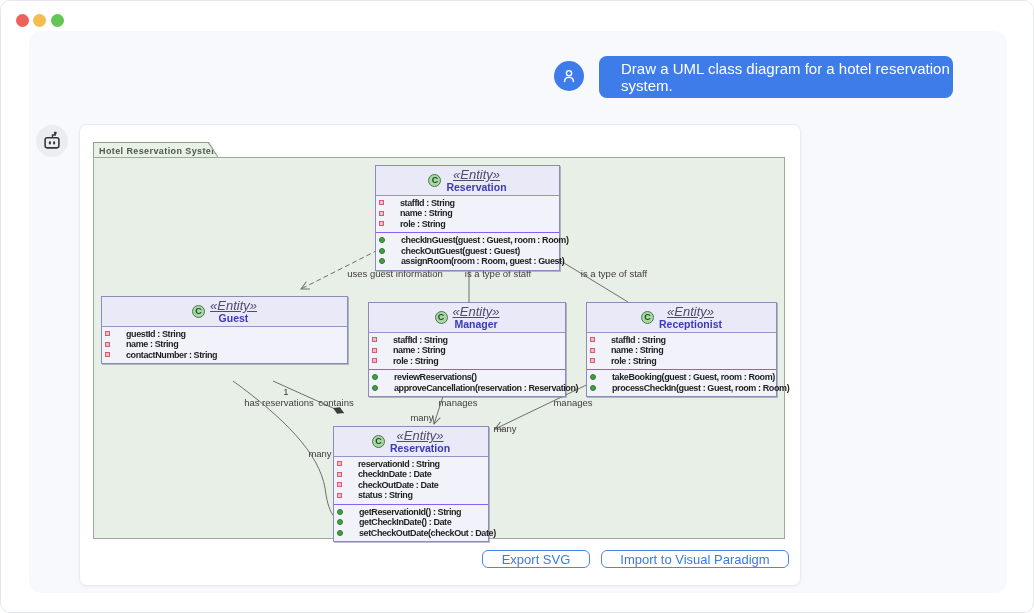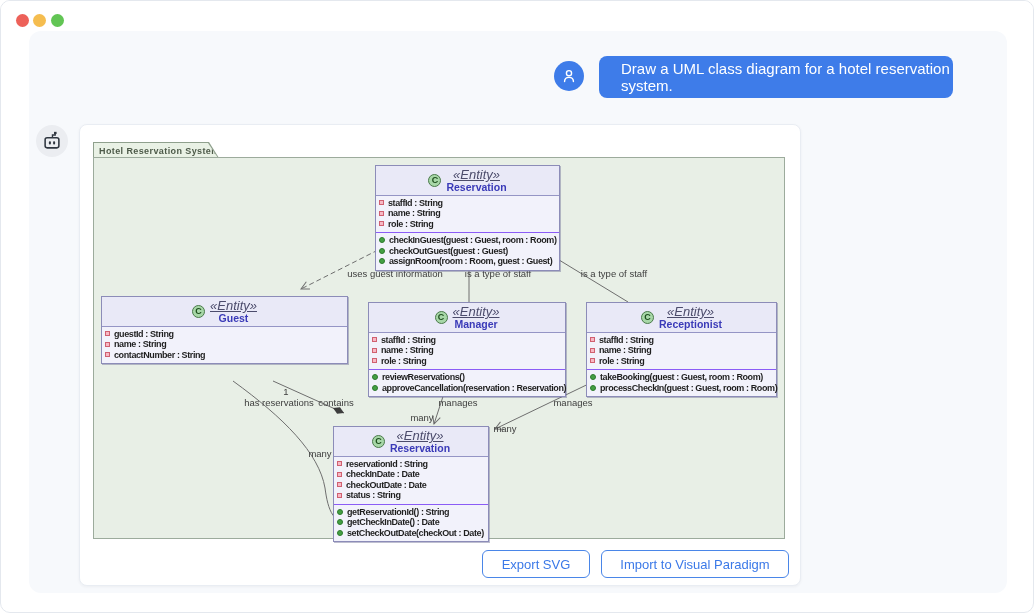--- a/index.html
+++ b/index.html
@@ -32,30 +32,30 @@
 
   
   .uml-class { position:absolute; background:#f2f2fb; border:1px solid #8c8cb8; box-shadow:1px 1px 0 rgba(110,110,150,.45); }
   .uml-head { background:#e9e9f7; display:flex; align-items:center; justify-content:center; gap:5px; padding:2px 4px 2px; border-bottom:1px solid #9595c5; }
   .c-badge { width:13px; height:13px; border-radius:50%; background:#a7d7a7; border:1px solid #4a7a4a; color:#1d4d1d; font-size:9px; font-weight:bold; display:flex; align-items:center; justify-content:center; flex:0 0 auto; }
   .uml-names { text-align:center; line-height:1; }
   .stereo { font-size:13px; font-style:italic; color:#4c4c6c; margin-bottom:1px;text-decoration:underline; }
   .cls-name { font-size:10.5px; font-weight:bold; color:#3a3ab8; }
   .uml-sec { padding:2px 3px 3px; }
   .uml-sec + .uml-sec { border-top:1px solid #8b5cf6; }
-  .m-row { display:flex; align-items:center; gap:4px; line-height:10.5px; white-space:nowrap; }
+  .m-row { display:flex; align-items:center; gap:16px; line-height:10.5px; white-space:nowrap; }
   .m-txt { font-size:9px; font-weight:bold; letter-spacing:-0.4px; color:#1f1f1f; }
   .sq { width:5px; height:5px; background:#f7b8c4; border:1px solid #d06070; flex:0 0 auto; }
   .dot { width:6px; height:6px; border-radius:50%; background:#44a044; border:1px solid #2e7a2e; flex:0 0 auto; }
 
   
   .elabel { font-size:9.5px; fill:#3e3e3e; font-family:"Liberation Sans", sans-serif; }
 
   
-  .btn { position:absolute; height:28px; background:#ffffff; border:1px solid #4a86e8; border-radius:6px; color:#3b79e8; font-size:13px; font-family:"Liberation Sans", sans-serif; cursor:pointer; }
+  .btn { position:absolute; height:18px; background:#ffffff; border:1px solid #4a86e8; border-radius:6px; color:#3b79e8; font-size:13px; font-family:"Liberation Sans", sans-serif; cursor:pointer; }
   .btn.export { left:402px; top:425px; width:108px; }
   .btn.import { left:521px; top:425px; width:188px; }
 </style>
 </head>
 <body>
 
 <div class="window">
   <div class="titlebar">
     <span class="light red" style="background: rgb(237, 97, 89);"></span>
     <span class="light yellow" style="background: rgb(245, 189, 79);"></span>

